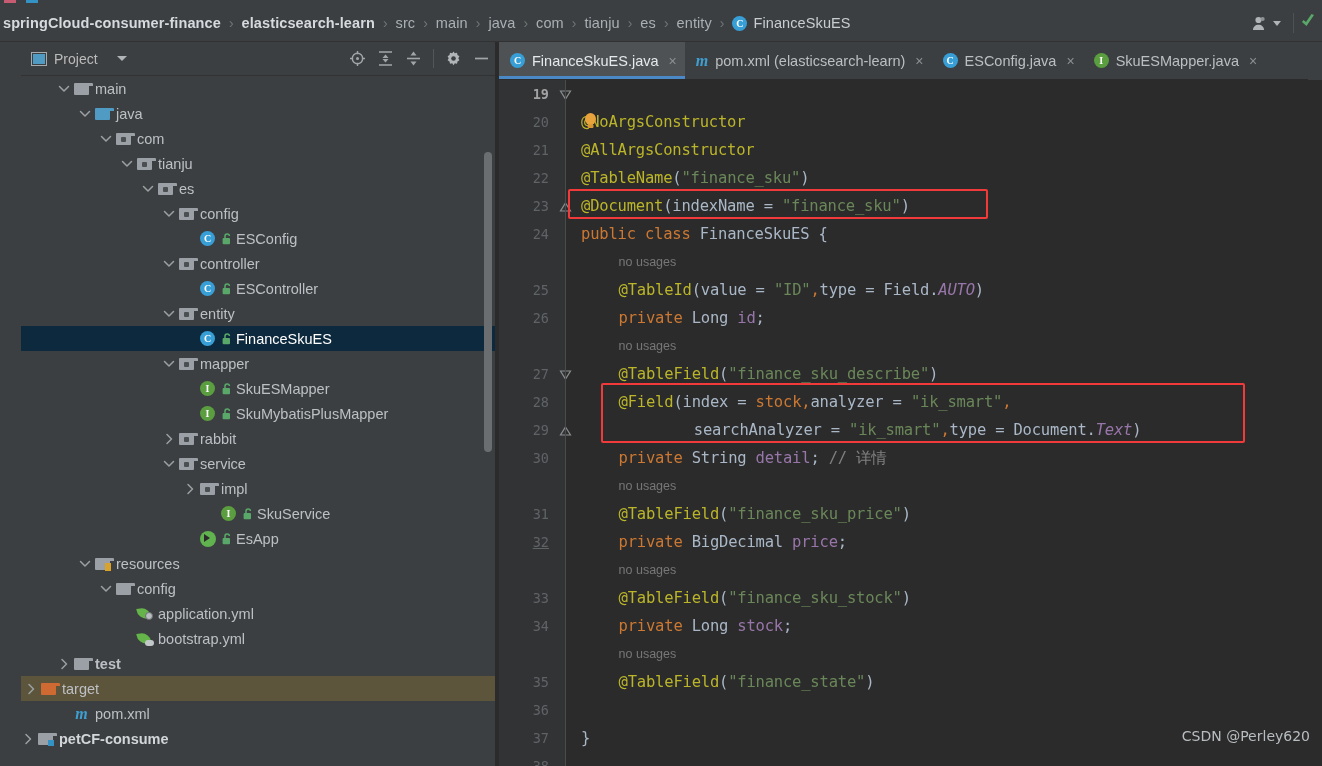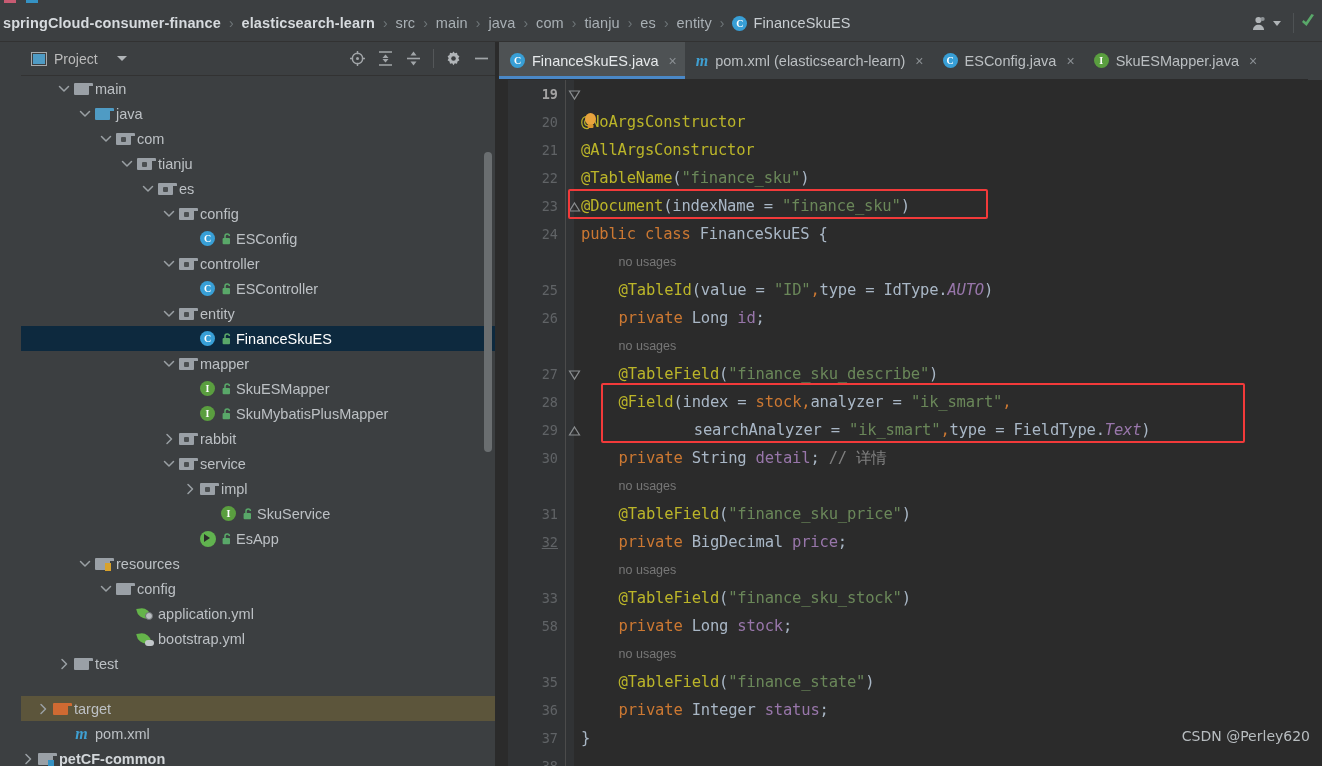--- a/index.html
+++ b/index.html
@@ -150,21 +150,21 @@
   }
   .tab .x { color:#8b9094; font-size:14px; margin-left:3px; }
   .tab-m { font-family:"Liberation Serif",serif; font-style:italic; font-weight:bold; color:#3f9fd1; font-size:16px; }
 
   
   .editor {
     position:absolute; left:499px; top:80px; width:823px; height:686px;
     background:#2b2b2b; overflow:hidden;
   }
   .gutter {
-    position:absolute; left:9px; top:0; width:66px; height:686px; background:#313335;
+    position:absolute; left:0; top:0; width:66px; height:686px; background:#313335;
   }
   .gutter-line {
     position:absolute; right:16px; text-align:right; font-size:13.5px; color:#606366;
     font-family:"DejaVu Sans Mono", monospace; line-height:28px; height:28px;
   }
   .gutter-line.cur { color:#a4a3a3; font-weight:bold; }
   .fold-rail { position:absolute; left:66px; top:0; width:1px; height:686px; background:#4b4b4b; }
   .fold {
     position:absolute; left:60px; width:13px; height:13px;
   }
@@ -616,69 +616,54 @@
         <div class="row" style="padding-left: 99px;">
           <span class="arrow"></span>
           <span class="icoslot">
             <span class="yml-ic">
               <span class="leaf"></span>
               <span class="cloud"></span>
             </span>
           </span>
           <span class="lbl">bootstrap.yml</span>
         </div>
+        <div class="row" style="padding-left: 36px; font-weight: bold;">
+          <span class="arrow">
+            <svg width="14" height="14" viewBox="0 0 14 14">
+              <path d="M5 2.5 L9.5 7 L5 11.5" fill="none" stroke="#9aa0a4" stroke-width="1.5" stroke-linecap="round" stroke-linejoin="round"></path>
+            </svg>
+          </span>
+          <span class="icoslot">
+            <span class="folder f-grey">
+              <span class="tab"></span>
+              <span class="body"></span>
+            </span>
+          </span>
+          <span class="lbl">test</span>
+        </div>
+        <div class="row hov" style="padding-left: 3px;">
+          <span class="arrow">
+            <svg width="14" height="14" viewBox="0 0 14 14">
+              <path d="M5 2.5 L9.5 7 L5 11.5" fill="none" stroke="#9aa0a4" stroke-width="1.5" stroke-linecap="round" stroke-linejoin="round"></path>
+            </svg>
+          </span>
+          <span class="icoslot">
+            <span class="folder f-orange">
+              <span class="tab"></span>
+              <span class="body"></span>
+            </span>
+          </span>
+          <span class="lbl">target</span>
+        </div>
         <div class="row" style="padding-left: 36px;">
-          <span class="arrow">
-            <svg width="14" height="14" viewBox="0 0 14 14">
-              <path d="M5 2.5 L9.5 7 L5 11.5" fill="none" stroke="#9aa0a4" stroke-width="1.5" stroke-linecap="round" stroke-linejoin="round"></path>
-            </svg>
-          </span>
-          <span class="icoslot">
-            <span class="folder f-grey">
-              <span class="tab"></span>
-              <span class="body"></span>
-            </span>
-          </span>
-          <span class="lbl">test</span>
-        </div>
-        <div class="row hov" style="padding-left: 15px; margin-top: 20px;">
-          <span class="arrow">
-            <svg width="14" height="14" viewBox="0 0 14 14">
-              <path d="M5 2.5 L9.5 7 L5 11.5" fill="none" stroke="#9aa0a4" stroke-width="1.5" stroke-linecap="round" stroke-linejoin="round"></path>
-            </svg>
-          </span>
-          <span class="icoslot">
-            <span class="folder f-orange">
-              <span class="tab"></span>
-              <span class="body"></span>
-            </span>
-          </span>
-          <span class="lbl">target</span>
-        </div>
-        <div class="row" style="padding-left: 36px;">
           <span class="arrow"></span>
           <span class="icoslot">
             <span class="mvn-ic">m</span>
           </span>
           <span class="lbl">pom.xml</span>
-        </div>
-        <div class="row">
-          <span class="arrow">
-            <svg width="14" height="14" viewBox="0 0 14 14">
-              <path d="M5 2.5 L9.5 7 L5 11.5" fill="none" stroke="#9aa0a4" stroke-width="1.5" stroke-linecap="round" stroke-linejoin="round"></path>
-            </svg>
-          </span>
-          <span class="icoslot">
-            <span class="folder f-grey">
-              <span class="tab"></span>
-              <span class="body"></span>
-              <span class="mod-badge"></span>
-            </span>
-          </span>
-          <span class="lbl b">petCF-common</span>
         </div>
         <div class="row">
           <span class="arrow">
             <svg width="14" height="14" viewBox="0 0 14 14">
               <path d="M5 2.5 L9.5 7 L5 11.5" fill="none" stroke="#9aa0a4" stroke-width="1.5" stroke-linecap="round" stroke-linejoin="round"></path>
             </svg>
           </span>
           <span class="icoslot">
             <span class="folder f-grey">
               <span class="tab"></span>
@@ -741,54 +726,53 @@
           </svg></div>
         <div class="gutter-line" style="top: 308px;">28</div>
         <div class="gutter-line" style="top: 336px;">29</div>
         <div class="fold" style="top: 344px;"><svg width="13" height="13" viewBox="0 0 13 13">
             <path d="M6.5 2l5 8h-10z" fill="none" stroke="#8a8d8f" stroke-width="1.2"></path>
           </svg></div>
         <div class="gutter-line" style="top: 364px;">30</div>
         <div class="gutter-line" style="top: 420px;">31</div>
         <div class="gutter-line" style="top: 448px; text-decoration: underline;">32</div>
         <div class="gutter-line" style="top: 504px;">33</div>
-        <div class="gutter-line" style="top: 532px;">58</div>
+        <div class="gutter-line" style="top: 532px;">34</div>
         <div class="gutter-line" style="top: 588px;">35</div>
         <div class="gutter-line" style="top: 616px;">36</div>
         <div class="gutter-line" style="top: 644px;">37</div>
         <div class="gutter-line" style="top: 672px;">38</div>
       </div>
     <div class="fold-rail"></div>
     <div class="code-area" id="codearea">
         <div class="cline" style="top: 28px; left: 16px;"><span class="ann">@NoArgsConstructor</span></div>
         <div class="bulb" style="top: 33px; left: 19px;"><svg width="13" height="17" viewBox="0 0 13 17">
             <ellipse cx="6.5" cy="6" rx="5.5" ry="6" fill="#e8a33d"></ellipse>
             <rect x="3.5" y="11.5" width="6" height="3.6" rx="1" fill="#d9952f"></rect>
           </svg></div>
         <div class="cline" style="top: 56px; left: 16px;"><span class="ann">@AllArgsConstructor</span></div>
         <div class="cline" style="top: 84px; left: 16px;"><span class="ann">@TableName</span><span class="t">(</span><span class="s">"finance_sku"</span><span class="t">)</span></div>
         <div class="cline" style="top: 112px; left: 16px;"><span class="ann">@Document</span><span class="t">(</span><span class="t">indexName</span><span class="t"> = </span><span class="s">"finance_sku"</span><span class="t">)</span></div>
         <div class="cline" style="top: 140px; left: 16px;"><span class="k">public </span><span class="k">class </span><span class="t">FinanceSkuES</span><span class="t"> {</span></div>
         <div class="nousage" style="top: 168px; left: 53.6px;">no usages</div>
-        <div class="cline" style="top: 196px; left: 53.6px;"><span class="ann">@TableId</span><span class="t">(</span><span class="t">value</span><span class="t"> = </span><span class="s">"ID"</span><span class="k">,</span><span class="t">type</span><span class="t"> = </span><span class="t">IdType.</span><span class="st">AUTO</span><span class="t">)</span></div>
+        <div class="cline" style="top: 196px; left: 53.6px;"><span class="ann">@TableId</span><span class="t">(</span><span class="t">value</span><span class="t"> = </span><span class="s">"ID"</span><span class="k">,</span><span class="t">type</span><span class="t"> = </span><span class="t">Field.</span><span class="st">AUTO</span><span class="t">)</span></div>
         <div class="cline" style="top: 224px; left: 53.6px;"><span class="k">private </span><span class="t">Long </span><span class="f">id</span><span class="t">;</span></div>
         <div class="nousage" style="top: 252px; left: 53.6px;">no usages</div>
         <div class="cline" style="top: 280px; left: 53.6px;"><span class="ann">@TableField</span><span class="t">(</span><span class="s">"finance_sku_describe"</span><span class="t">)</span></div>
         <div class="cline" style="top: 308px; left: 53.6px;"><span class="ann">@Field</span><span class="t">(</span><span class="t">index</span><span class="t"> = </span><span class="k">stock</span><span class="k">,</span><span class="t">analyzer</span><span class="t"> = </span><span class="s">"ik_smart"</span><span class="k">,</span></div>
-        <div class="cline" style="top: 336px; left: 128.8px;"><span class="t">searchAnalyzer</span><span class="t"> = </span><span class="s">"ik_smart"</span><span class="k">,</span><span class="t">type</span><span class="t"> = </span><span class="t">FieldType.</span><span class="st">Text</span><span class="t">)</span></div>
+        <div class="cline" style="top: 336px; left: 128.8px;"><span class="t">searchAnalyzer</span><span class="t"> = </span><span class="s">"ik_smart"</span><span class="k">,</span><span class="t">type</span><span class="t"> = </span><span class="t">Document.</span><span class="st">Text</span><span class="t">)</span></div>
         <div class="cline" style="top: 364px; left: 53.6px;"><span class="k">private </span><span class="t">String </span><span class="f">detail</span><span class="t">; </span><span class="c">// 详情</span></div>
         <div class="nousage" style="top: 392px; left: 53.6px;">no usages</div>
         <div class="cline" style="top: 420px; left: 53.6px;"><span class="ann">@TableField</span><span class="t">(</span><span class="s">"finance_sku_price"</span><span class="t">)</span></div>
         <div class="cline" style="top: 448px; left: 53.6px;"><span class="k">private </span><span class="t">BigDecimal </span><span class="f">price</span><span class="t">;</span></div>
         <div class="nousage" style="top: 476px; left: 53.6px;">no usages</div>
         <div class="cline" style="top: 504px; left: 53.6px;"><span class="ann">@TableField</span><span class="t">(</span><span class="s">"finance_sku_stock"</span><span class="t">)</span></div>
         <div class="cline" style="top: 532px; left: 53.6px;"><span class="k">private </span><span class="t">Long </span><span class="f">stock</span><span class="t">;</span></div>
         <div class="nousage" style="top: 560px; left: 53.6px;">no usages</div>
         <div class="cline" style="top: 588px; left: 53.6px;"><span class="ann">@TableField</span><span class="t">(</span><span class="s">"finance_state"</span><span class="t">)</span></div>
-        <div class="cline" style="top: 616px; left: 53.6px;"><span class="k">private </span><span class="t">Integer </span><span class="f">status</span><span class="t">;</span></div>
         <div class="cline" style="top: 644px; left: 16px;"><span class="t">}</span></div>
         <div class="cline" style="top: 672px; left: 16px;"></div>
       </div>
     <div id="boxes">
         <div class="redbox" style="left: 69px; top: 109px; width: 420px; height: 30px; border-color: rgb(242, 58, 58);"></div>
         <div class="redbox" style="left: 102px; top: 303px; width: 644px; height: 60px; border-color: rgb(242, 58, 58);"></div>
       </div>
     <div class="ed-right"></div>
     <div class="watermark">CSDN @Perley620</div>
   </div>

